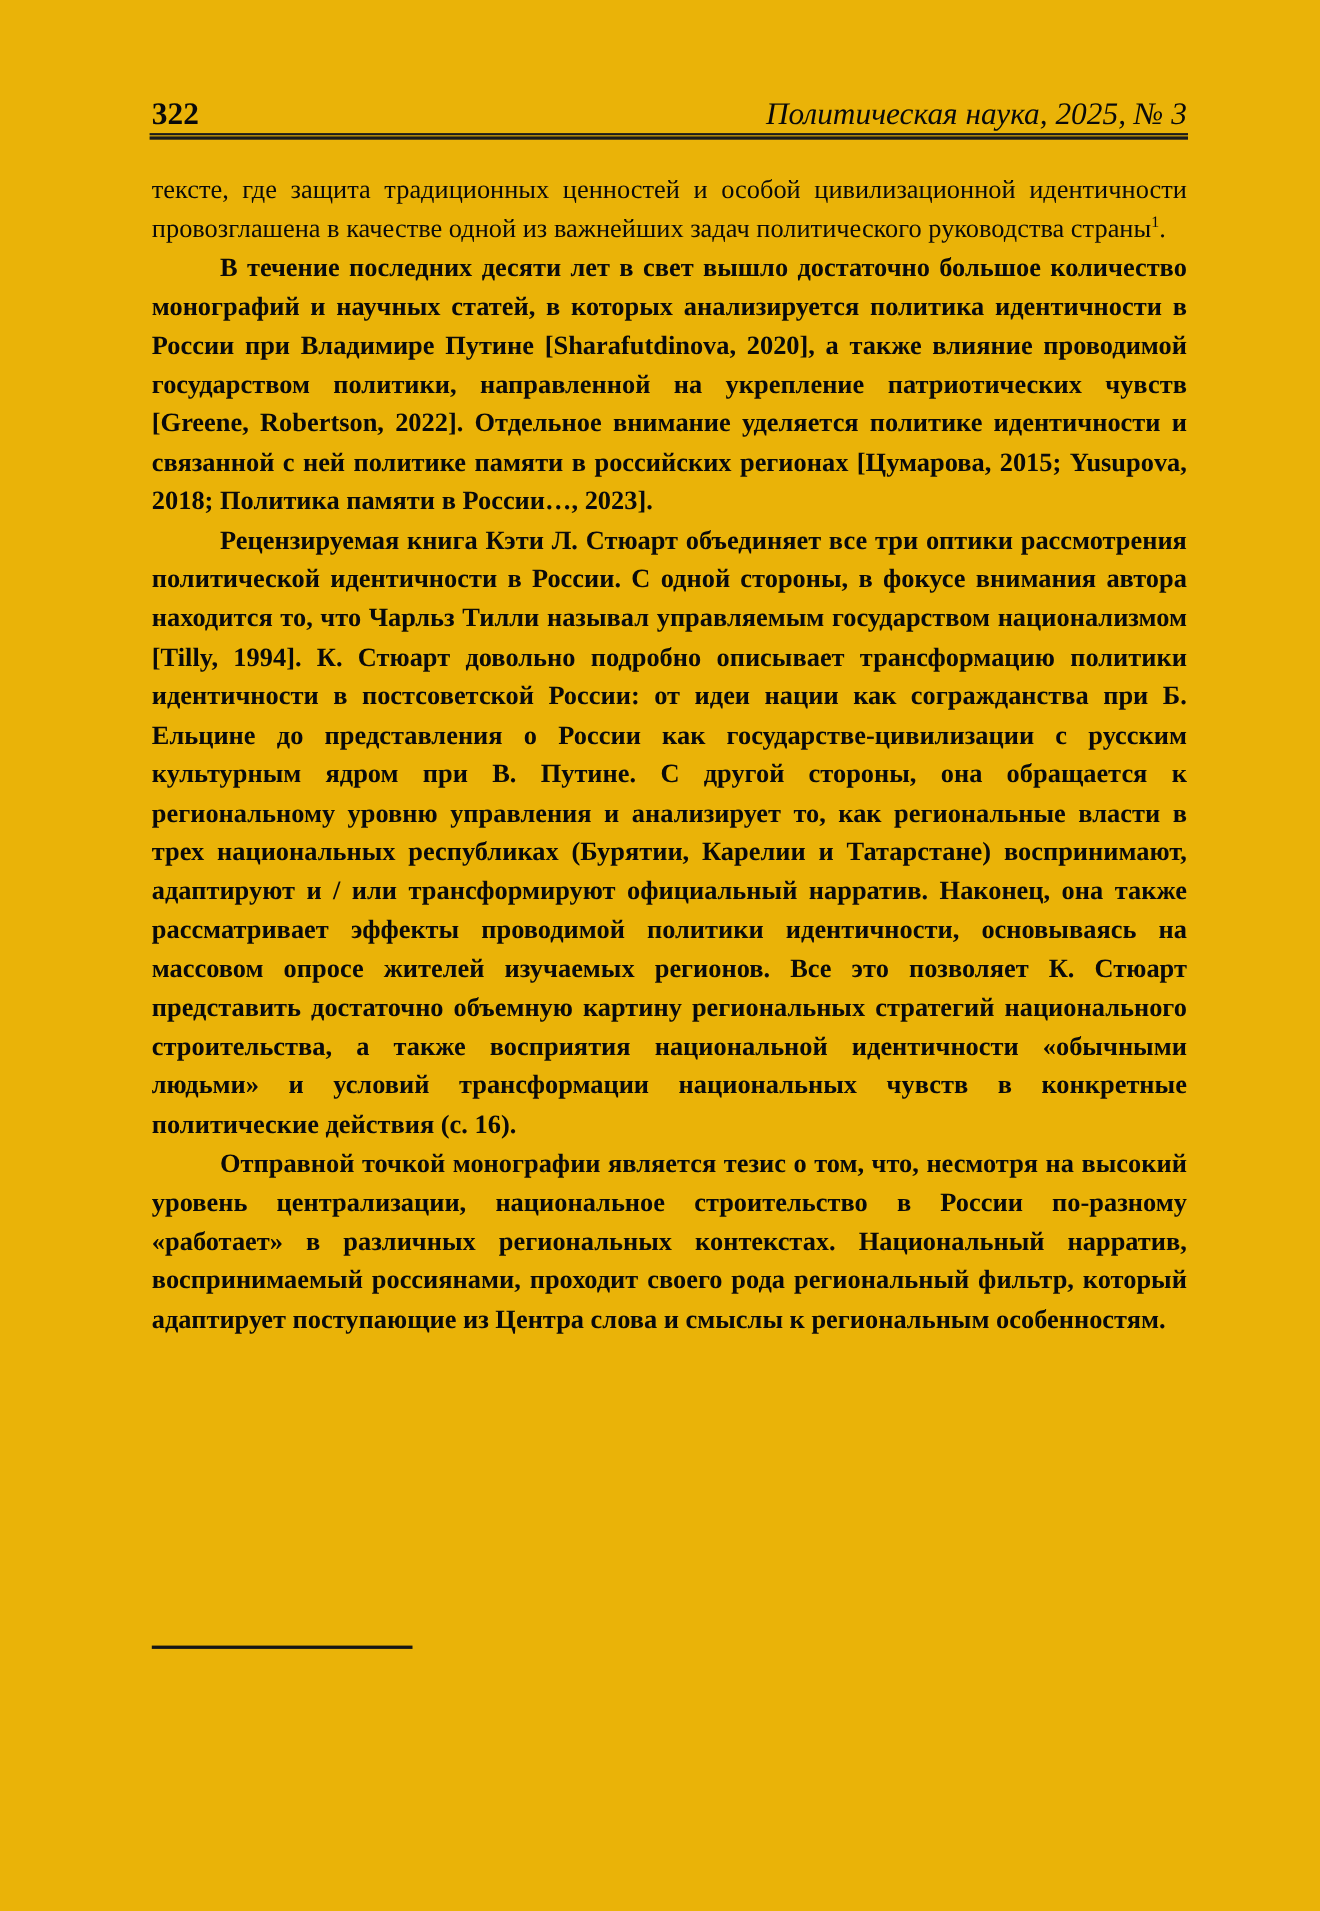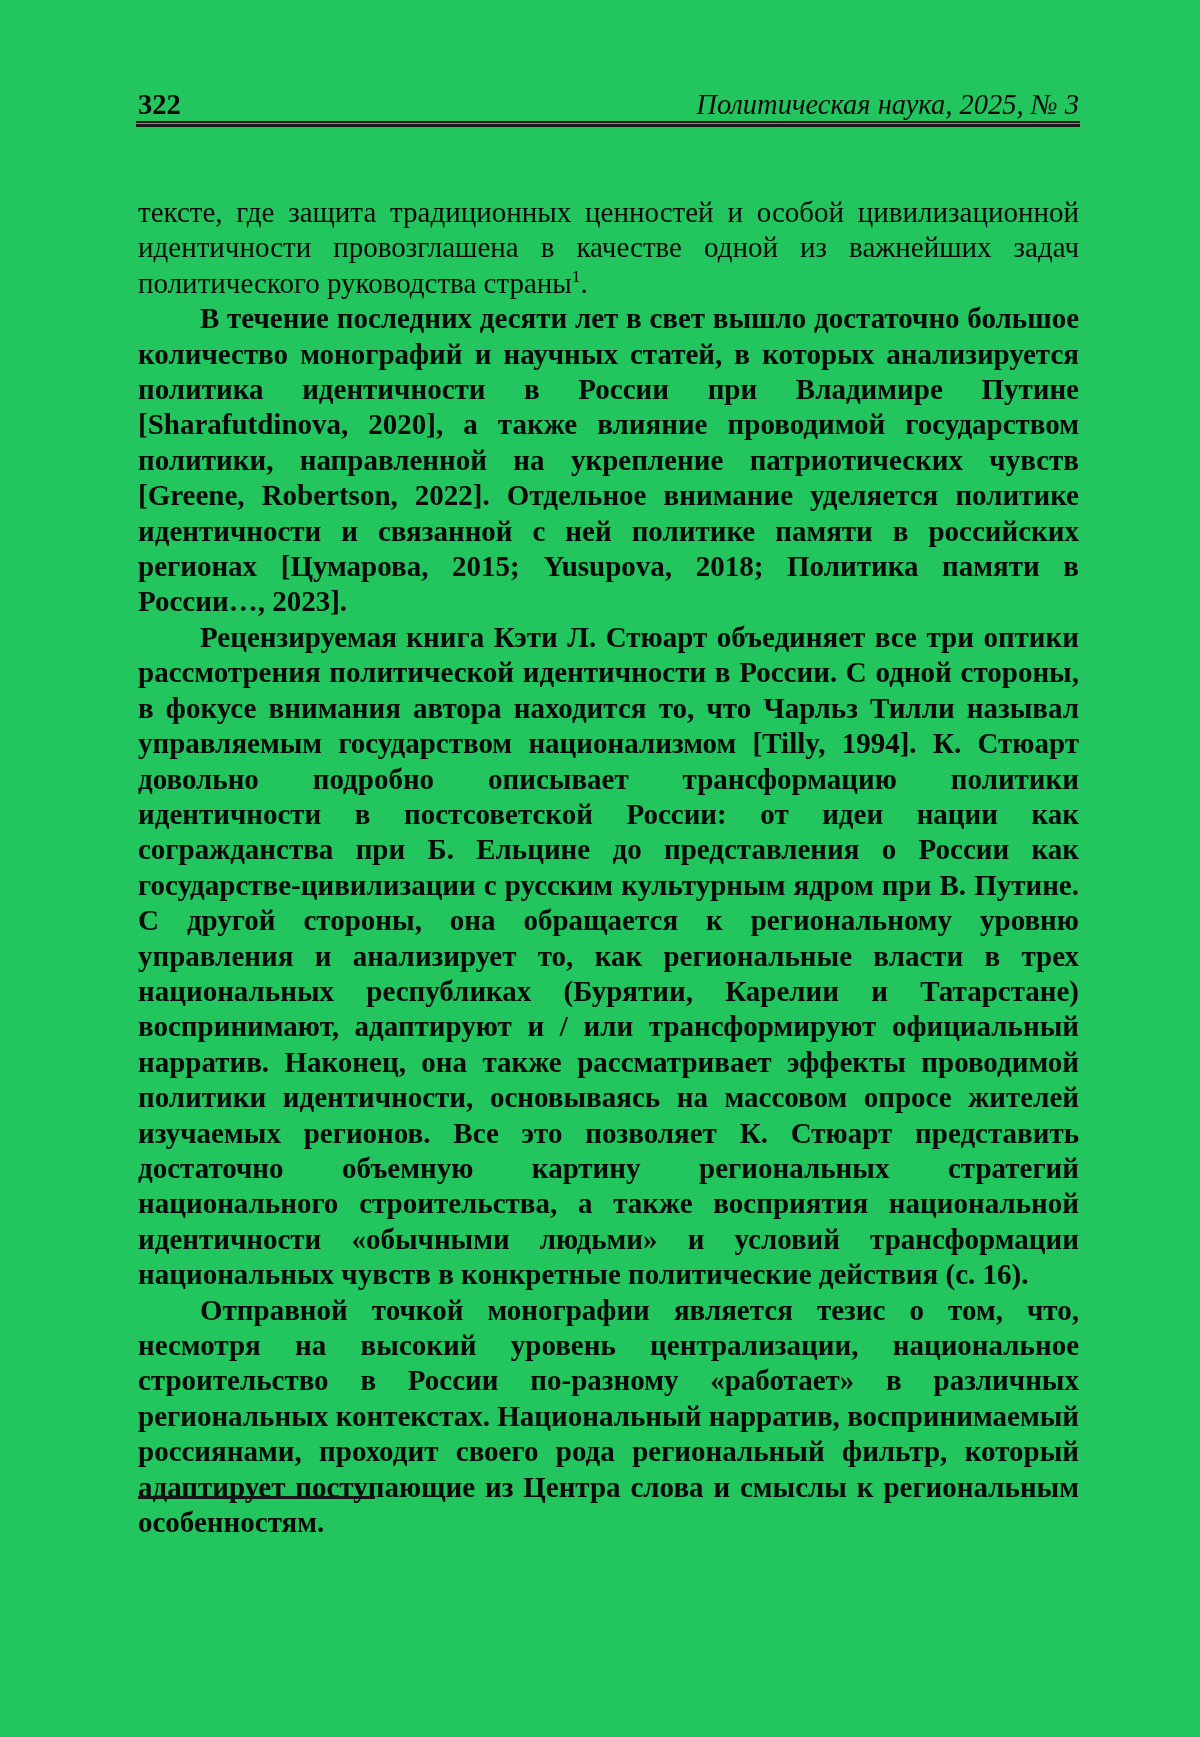--- a/index.html
+++ b/index.html
@@ -2,21 +2,21 @@
 <html lang="ru"><head>
 <meta charset="utf-8">
 <style>
   * { margin: 0; padding: 0; box-sizing: border-box; }
   html, body { background: #e8e8e8; }
   .page {
     position: relative;
     width: 1200px;
     height: 1737px;
     margin: 0 auto;
-    background: #22c55e;
+    background: #eab308;
     color: #0a0a0a;
     font-family: "Liberation Serif", "DejaVu Serif", serif;
     overflow: hidden;
   }
 
   
   .running-header {
     position: absolute;
     top: 90px;
     left: 138px;
@@ -48,25 +48,24 @@
   .header-rule .rule-thin  { height: 1.5px; background: #1b1b1b; }
   .header-rule .rule-gap   { height: 1.8px; }
   .header-rule .rule-thick { height: 2.6px; background: #1b1b1b; }
 
   
   .body-text {
     position: absolute;
     top: 156px;
     left: 138px;
     width: 941px;
-    font-size: 29px;
+    font-size: 24px;
     line-height: 35.4px;
     text-align: justify;
     hyphens: auto;
-    margin-top: 39px;
     -webkit-hyphens: auto;
   }
   .para { text-align: justify; }
   .para.indent { text-indent: 62px; font-weight: bold; }
   .fn-ref {
     font-size: 0.6em;
     line-height: 0;
     vertical-align: super;
   }
 

